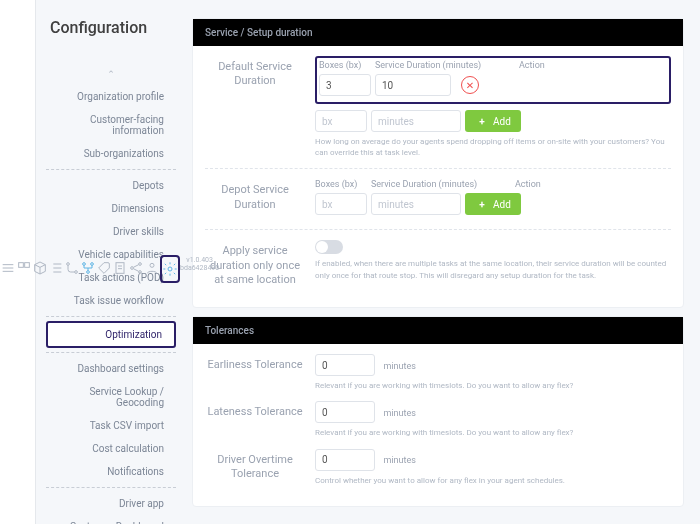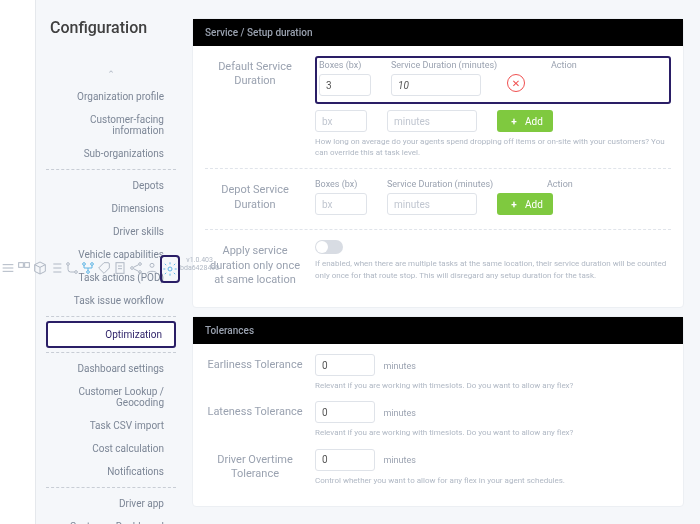--- a/index.html
+++ b/index.html
@@ -18,21 +18,21 @@
   .sitem.sel{color:#2a1e66;font-weight:400;border:2px solid #2a1e66;border-radius:3px;background:#fff}
   .chev{text-align:center;color:#b0b8c4;font-size:9px;padding:2px 0}
   .main{flex:1;padding:18px 16px 0 16px;overflow:auto}
   .card{background:#fff;border-radius:4px;border:1px solid #eceff3;margin-bottom:8px}
   .chead{background:#000000;padding:8px 12px;font-size:10px;color:#9aa2b0;font-weight:500}
   .cbody{padding:10px 12px}
   .row{display:flex;align-items:flex-start;margin-bottom:10px}
   .rlabel{width:110px;text-align:center;padding-right:10px;color:#9aa2b0;font-size:11px;padding-top:4px;line-height:1.3}
   .rcontent{flex:1}
   .tbl{display:flex;flex-direction:column}
-  .thead,.trow{display:flex;gap:20px;margin-bottom:4px}
+  .thead,.trow{display:flex;align-items:center;gap:4px;margin-bottom:4px}
   .thead span{font-size:9px;color:#9aa2b0}
   .col-bx{width:52px}
   .col-dur{width:140px}
   .col-act{width:50px}
   .inp{height:22px;border:1px solid #dfe3e9;border-radius:3px;padding:0 6px;font-size:10px;color:#555}
   .inp::placeholder{color:#c0c6d0}
   .highlight{border:2px solid #2a1e66;border-radius:3px;padding:2px}
   .del{width:18px;height:18px;border:1px solid #f05050;border-radius:50%;display:flex;align-items:center;justify-content:center;color:#f05050;font-size:10px;cursor:pointer;margin-left:6px}
   .btn-add{height:22px;background:#7fc93f;color:#fff;border:none;border-radius:3px;padding:0 10px;font-size:10px;display:inline-flex;align-items:center;gap:4px;cursor:pointer}
   .btn-add .plus{width:14px;height:14px;display:flex;align-items:center;justify-content:center;font-weight:700}
@@ -133,21 +133,21 @@
      <span class="sitem">Driver skills</span>
      <span class="sitem">Vehicle capabilities</span>
      <span class="sitem">Task actions (POD)</span>
      <span class="sitem">Task issue workflow</span>
    </div>
    <div class="sgroup">
      <span class="sitem sel">Optimization</span>
    </div>
    <div class="sgroup">
      <span class="sitem">Dashboard settings</span>
-     <span class="sitem">Customer Lookup / Geocoding</span>
+     <span class="sitem">Service Lookup / Geocoding</span>
      <span class="sitem">Task CSV import</span>
      <span class="sitem">Cost calculation</span>
      <span class="sitem">Notifications</span>
    </div>
    <div class="sgroup" style="border-bottom:none">
      <span class="sitem">Driver app</span>
      <span class="sitem">Customer Dashboard</span>
    </div>
 
  </div>
@@ -161,21 +161,21 @@
         <div class="rlabel">Default Service Duration</div>
         <div class="rcontent">
           <div class="tbl highlight">
             <div class="thead">
               <span class="col-bx">Boxes (bx)</span>
               <span class="col-dur">Service Duration (minutes)</span>
               <span class="col-act">Action</span>
             </div>
             <div class="trow">
               <input class="inp col-bx" value="3" style="">
-              <input class="inp col-dur" style="width: 90px; font-style: italic;" value="10">
+              <input class="inp col-dur" style="width: 76px;" value="10">
               <span class="del">✕</span>
             </div>
           </div>
           <div class="trow" style="margin-top:6px">
             <input class="inp col-bx" placeholder="bx" style="">
             <input class="inp" style="width: 90px;" placeholder="minutes">
             <button class="btn-add">
                   <span class="plus">+</span>
                   <span>Add</span>
                 </button>

